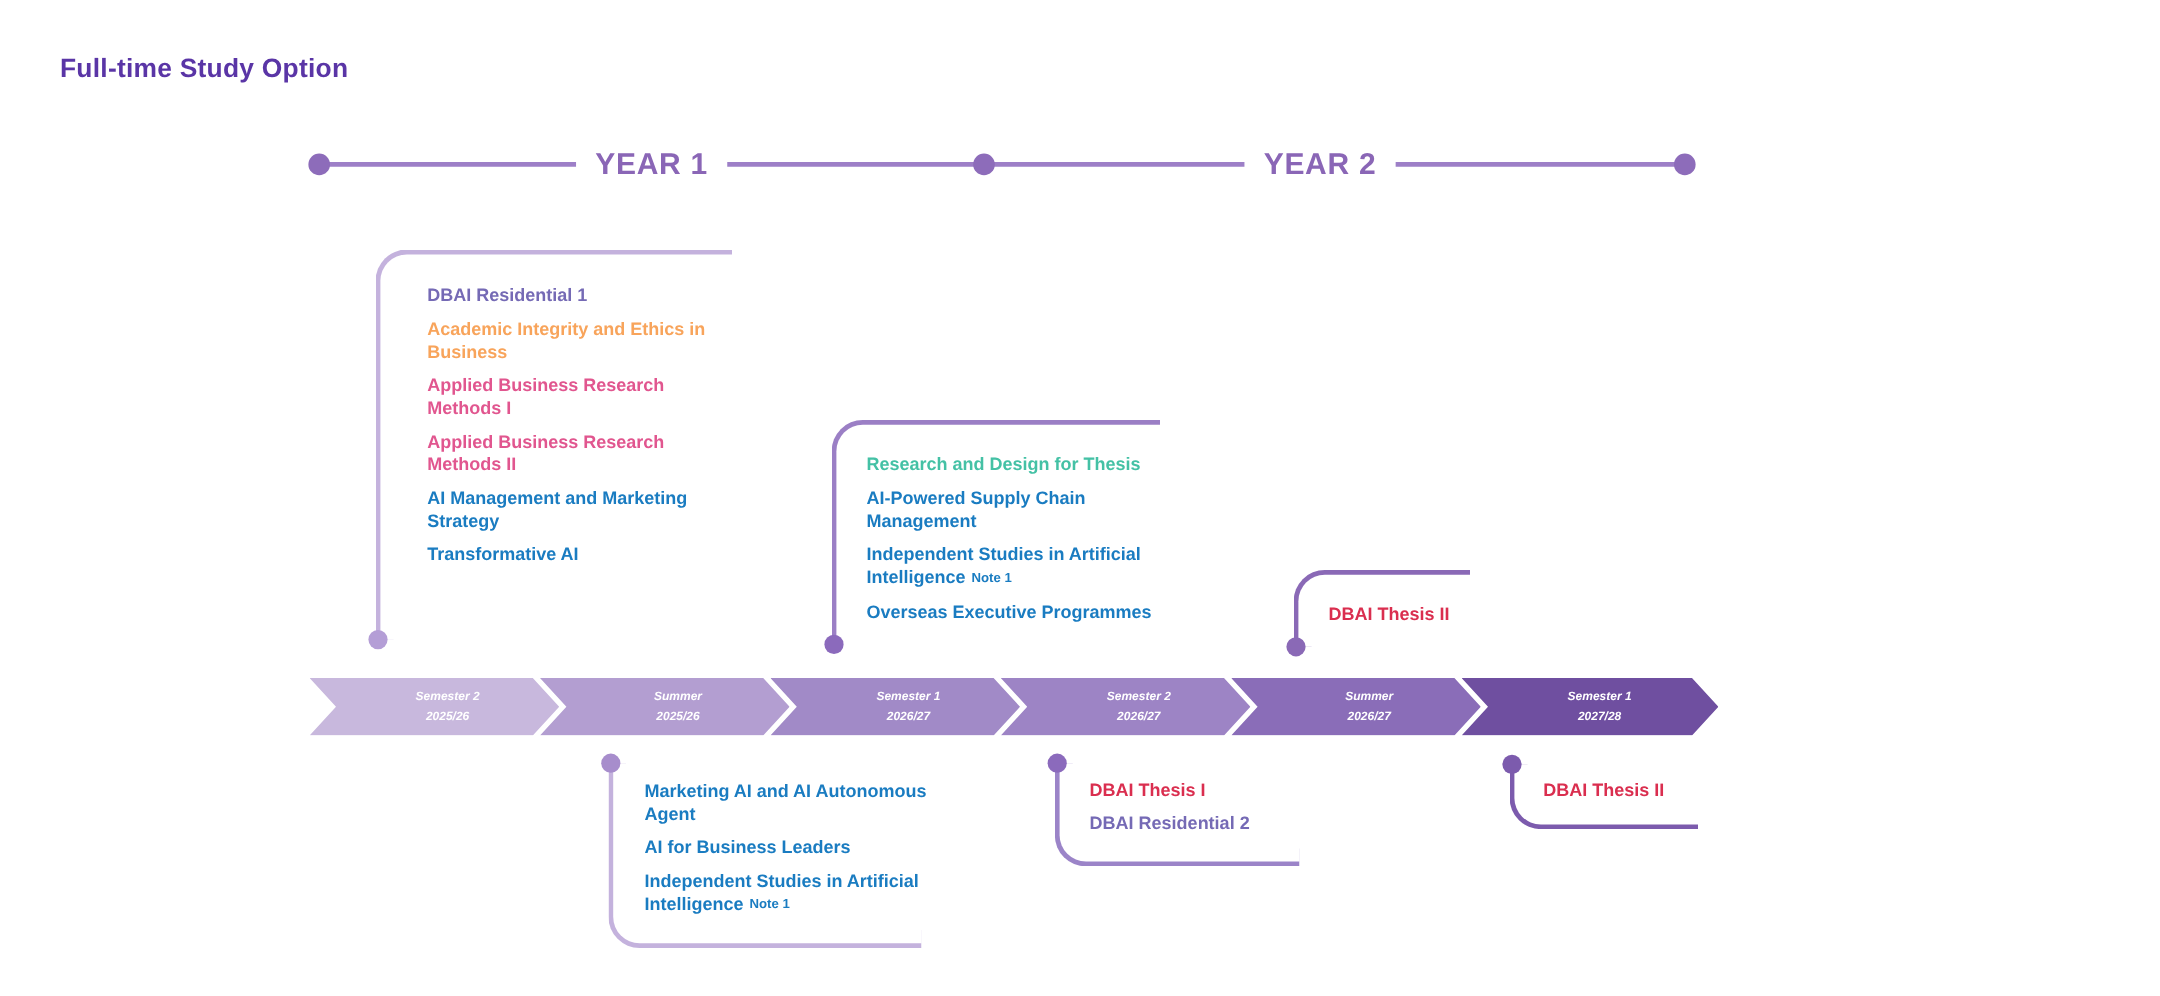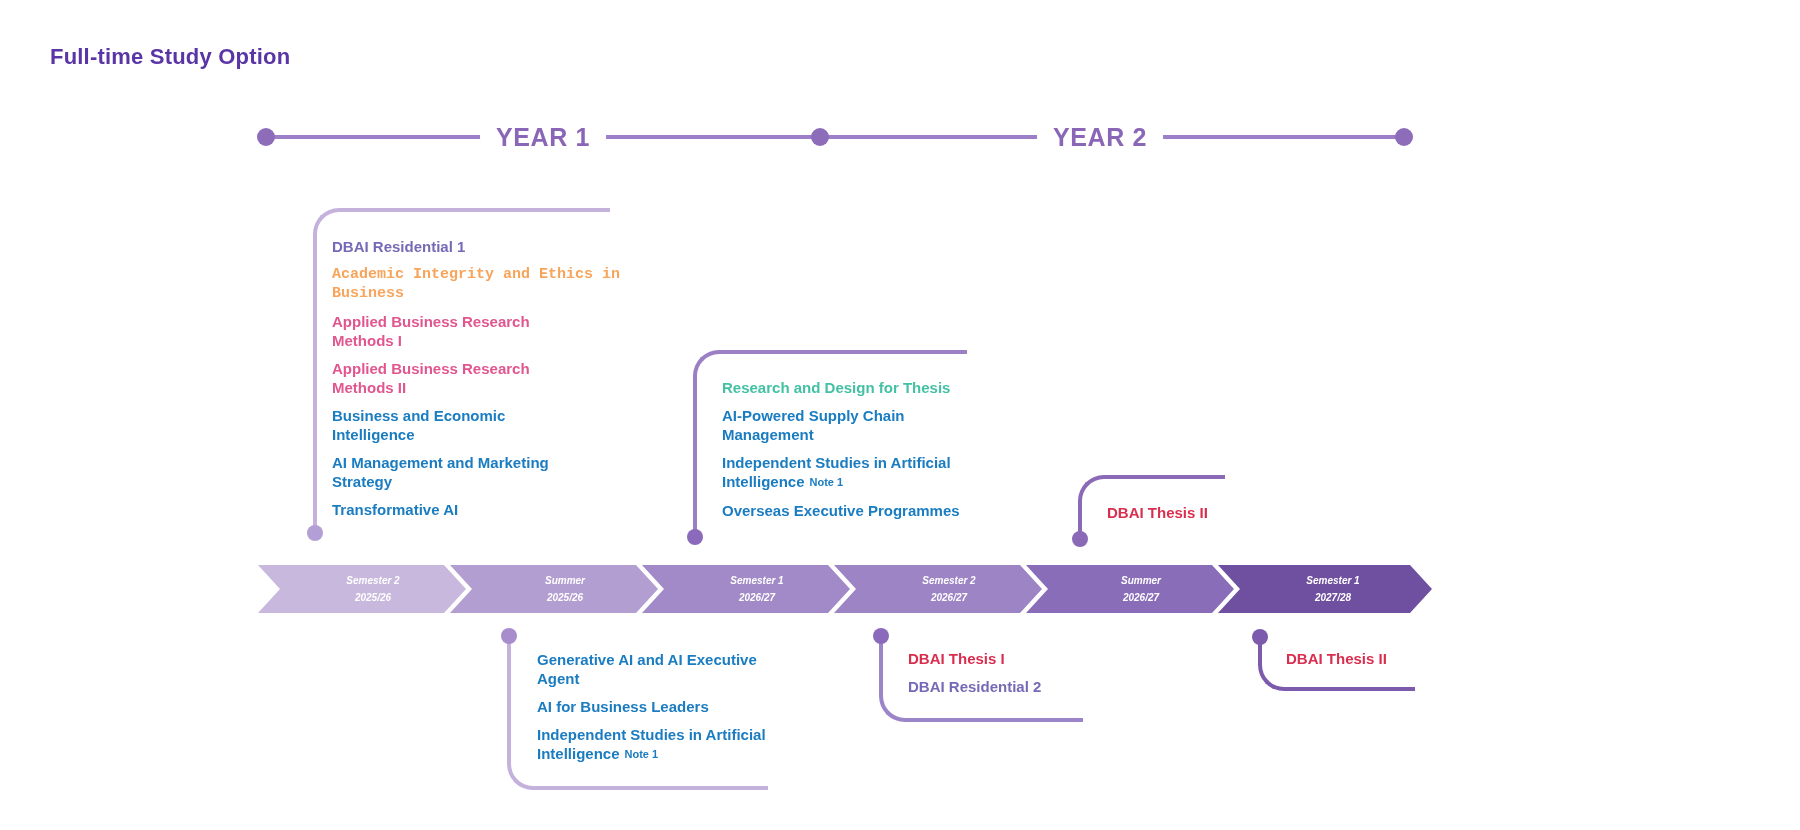--- a/index.html
+++ b/index.html
@@ -70,30 +70,28 @@
       <span>2026/27</span>
     </div>
     <div class="chev last" style="left: 960px; background-color: rgb(111, 79, 160);">
       <span>Semester 1</span>
       <span>2027/28</span>
     </div>
   </div>
 
   <div class="abs brk top" style="left: 313px; top: 208px; width: 297px; height: 325px; border-color: rgb(196, 178, 221);"></div>
   <div class="abs bdot" style="left: 307px; top: 525px; background-color: rgb(180, 158, 214);"></div>
-  <div class="abs courses" style="left:332px;top:237px;">
+  <div class="abs courses" style="left:356px;top:237px;">
     <div class="course" style="color: rgb(117, 106, 181);">DBAI Residential 1</div>
-    <div class="course" style="color: rgb(248, 164, 91); font-family: Liberation Mono, monospace;">Academic Integrity and Ethics in
+    <div class="course" style="color: rgb(248, 164, 91);">Academic Integrity and Ethics in
 Business</div>
     <div class="course" style="color: rgb(225, 86, 143);">Applied Business Research
 Methods I</div>
     <div class="course" style="color: rgb(225, 86, 143);">Applied Business Research
 Methods II</div>
-    <div class="course" style="color: rgb(26, 124, 193);">Business and Economic
-Intelligence</div>
     <div class="course" style="color: rgb(26, 124, 193);">AI Management and Marketing
 Strategy</div>
     <div class="course" style="color: rgb(26, 124, 193);">Transformative AI</div>
   </div>
 
   <div class="abs brk top" style="left: 693px; top: 350px; width: 274px; height: 187px; border-color: rgb(155, 127, 197);"></div>
   <div class="abs bdot" style="left: 687px; top: 529px; background-color: rgb(139, 106, 188);"></div>
   <div class="abs courses" style="left:722px;top:378px;">
     <div class="course" style="color: rgb(68, 193, 165);">Research and Design for Thesis</div>
     <div class="course" style="color: rgb(26, 124, 193);">AI-Powered Supply Chain
@@ -105,21 +103,21 @@
 
   <div class="abs brk top" style="left: 1078px; top: 475px; width: 147px; height: 64px; border-color: rgb(138, 105, 182);"></div>
   <div class="abs bdot" style="left: 1072px; top: 531px; background-color: rgb(138, 105, 182);"></div>
   <div class="abs courses" style="left:1107px;top:503px;">
     <div class="course" style="color: rgb(218, 46, 79);">DBAI Thesis II</div>
   </div>
 
   <div class="abs brk bottom" style="left: 507px; top: 636px; width: 261px; height: 154px; border-color: rgb(196, 178, 221);"></div>
   <div class="abs bdot" style="left: 501px; top: 628px; background-color: rgb(167, 141, 204);"></div>
   <div class="abs courses" style="left:537px;top:650px;">
-    <div class="course" style="color: rgb(26, 124, 193);">Generative AI and AI Executive
+    <div class="course" style="color: rgb(26, 124, 193);">Marketing AI and AI Autonomous
 Agent</div>
     <div class="course" style="color: rgb(26, 124, 193);">AI for Business Leaders</div>
     <div class="course" style="color: rgb(26, 124, 193);"><span>Independent Studies in Artificial
 Intelligence</span><span class="note">Note 1</span></div>
   </div>
 
   <div class="abs brk bottom" style="left: 879px; top: 636px; width: 204px; height: 86px; border-color: rgb(155, 132, 200);"></div>
   <div class="abs bdot" style="left: 873px; top: 628px; background-color: rgb(139, 106, 188);"></div>
   <div class="abs courses" style="left:908px;top:649px;">
     <div class="course" style="color: rgb(218, 46, 79);">DBAI Thesis I</div>

